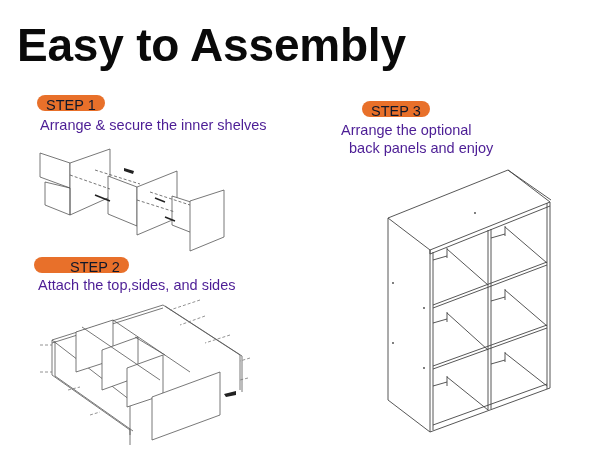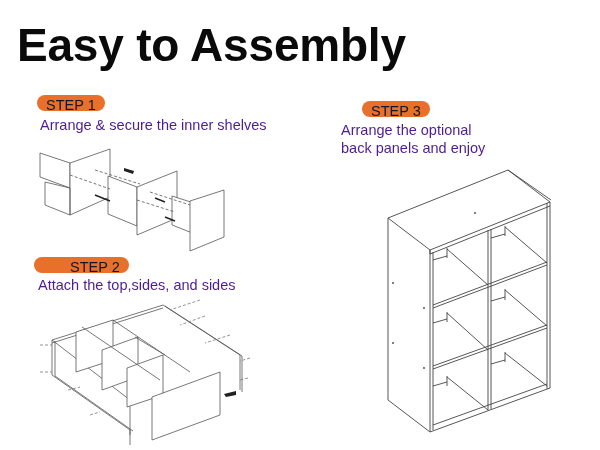--- a/index.html
+++ b/index.html
@@ -30,21 +30,21 @@
 <div class="title">Easy to Assembly</div>
 
 <div class="badge" style="left:37px; top:95px; background:#e8702a;">STEP 1</div>
 <div class="desc" style="left:40px; top:116px;">Arrange &amp; secure the inner shelves</div>
 
 <div class="badge" style="left:34px; top:257px; background:#e8702a;padding-left:36px;">STEP 2</div>
 <div class="desc" style="left:38px; top:276px;">Attach the top,sides, and sides</div>
 
 <div class="badge" style="left:338px; top:101px; background:#e8702a;margin-left:24px;">STEP 3</div>
 <div class="desc" style="left:341px; top:121px;">Arrange the optional</div>
-<div class="desc" style="left:341px; top:139px;">back panels and enjoy</div>
+<div class="desc" style="left:349px; top:139px;">back panels and enjoy</div>
 
 <svg class="illus" width="600" height="450" viewBox="0 0 600 450">
 
   <g fill="#fff" stroke="#555" stroke-width="0.8">
 
     <polygon points="40,153 70,163 70,188 40,177"></polygon>
 
     <polygon points="70,163 110,149 110,197 70,215"></polygon>
     <polygon points="70,188 70,215 45,205 45,182" fill="none"></polygon>
 

